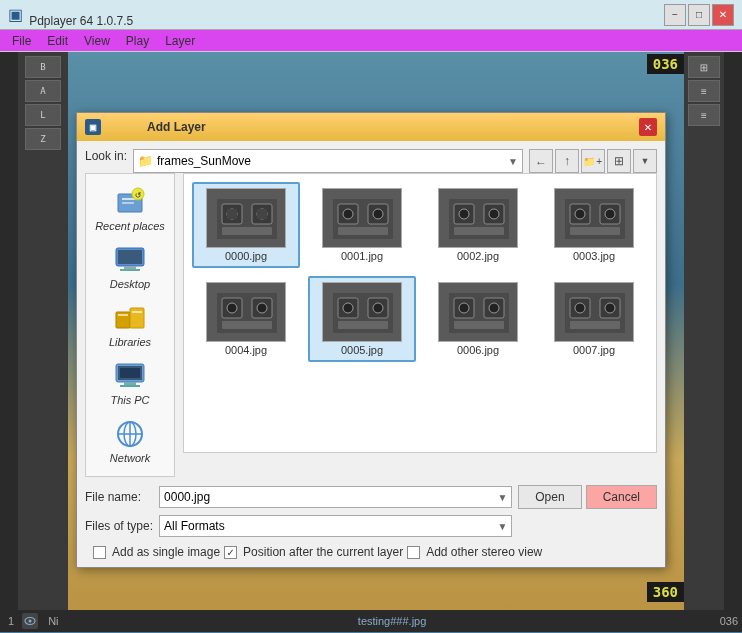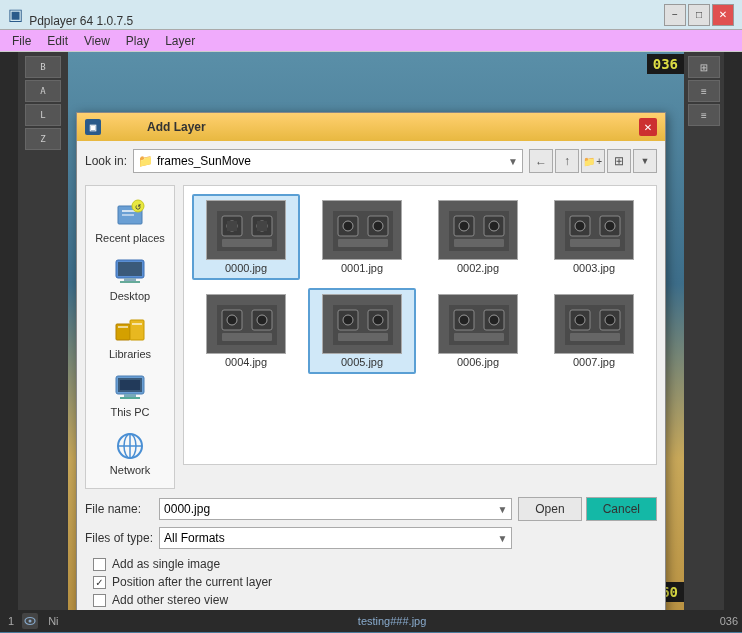--- a/index.html
+++ b/index.html
@@ -46,21 +46,21 @@
       align-items: center;
       justify-content: center;
       cursor: pointer;
       font-size: 10px;
       color: #333;
     }
     .title-btn.close { background: #e05050; color: white; }
 
     
     .menu-bar {
-      background: #f0abfc;
+      background: #d946ef;
       height: 22px;
       display: flex;
       align-items: center;
       padding: 0 4px;
       border-bottom: 1px solid #ccc;
     }
     .menu-item {
       padding: 2px 8px;
       font-size: 12px;
       color: #333;
@@ -200,23 +200,22 @@
       justify-content: center;
     }
     .dialog-body {
       padding: 8px;
       background: #f0f0f0;
     }
 
     
     .lookin-row {
       display: flex;
-      align-items: center;
       gap: 6px;
-      margin-bottom: 12px;
+      margin-bottom: 0;
     }
     .lookin-label {
       font-size: 12px;
       color: #333;
       white-space: nowrap;
     }
     .lookin-select {
       flex: 1;
       height: 24px;
       border: 1px solid #aaa;
@@ -281,20 +280,21 @@
       width: 32px;
       height: 32px;
       display: flex;
       align-items: center;
       justify-content: center;
       margin-bottom: 2px;
     }
     .sidebar-place-label {
       font-size: 11px;
       color: #333;
+      font-style: italic;
     }
 
     
     .file-grid {
       flex: 1;
       border: 1px solid #ccc;
       background: white;
       overflow-y: auto;
       height: 280px;
       padding: 8px;
@@ -362,36 +362,35 @@
       padding: 0 16px;
       background: #e8e8e8;
       border: 1px solid #aaa;
       font-size: 12px;
       cursor: pointer;
       color: #333;
     }
     .btn-cancel {
       height: 24px;
       padding: 0 16px;
-      background: #14b8a6;
+      background: #fca5a5;
       border: 1px solid #aaa;
       font-size: 12px;
       cursor: pointer;
       color: #333;
     }
     .btn-area {
       display: flex;
       flex-direction: row;
       gap: 4px;
     }
 
     
     .checkboxes {
       display: flex;
-      flex-direction: column;
       gap: 4px;
       padding-left: 8px;
     }
     .checkbox-row {
       display: flex;
       align-items: center;
       gap: 6px;
     }
     .checkbox-box {
       width: 13px;

